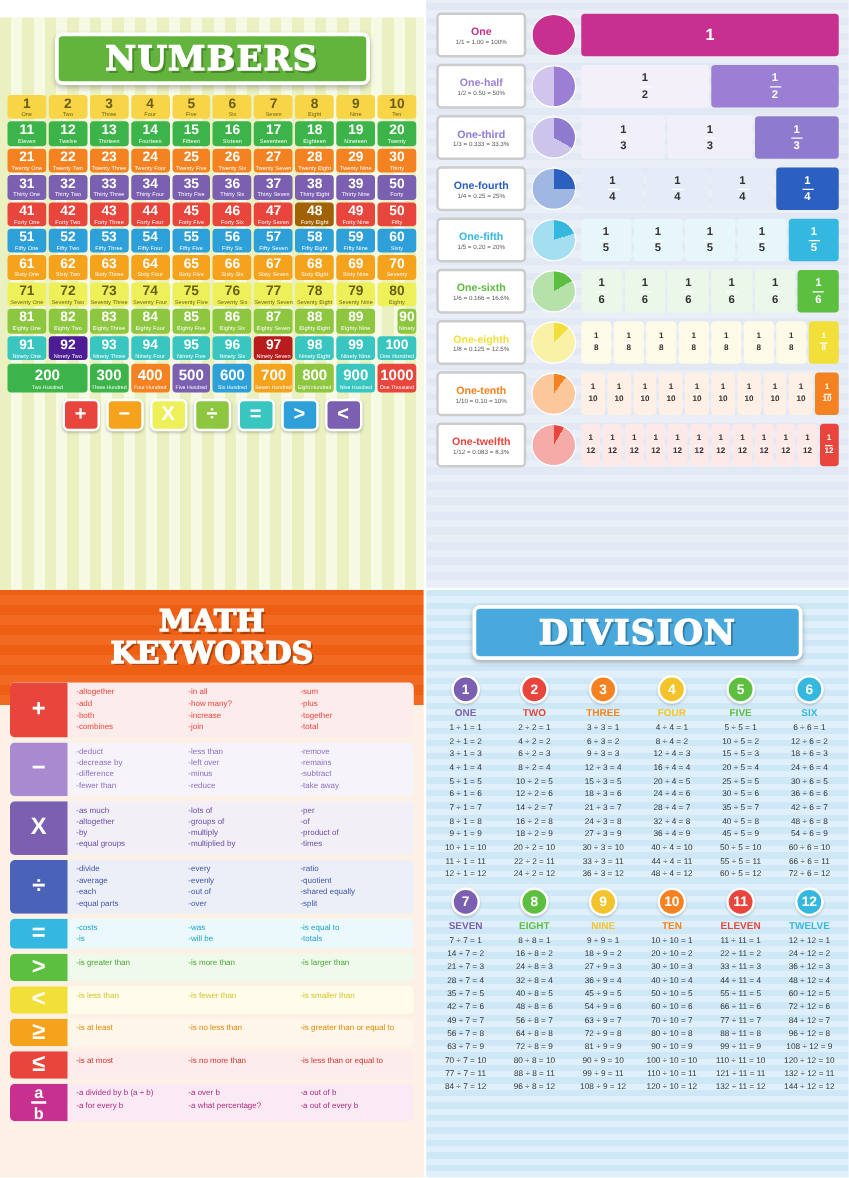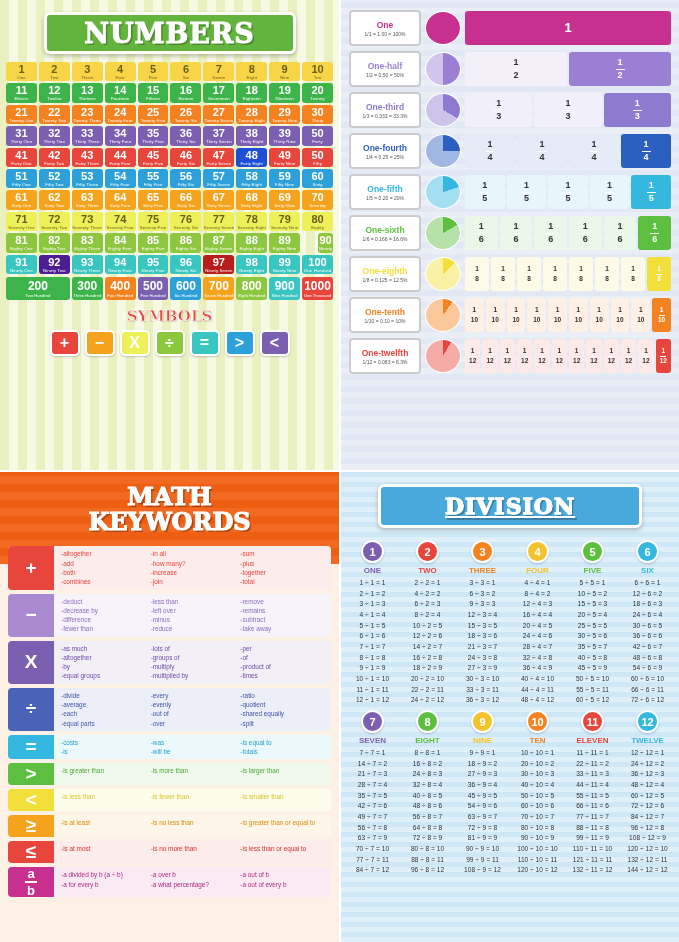--- a/index.html
+++ b/index.html
@@ -7,21 +7,21 @@
     margin: 0;
     width: 679px;
     height: 942px;
     background: #ffffff;
     font-family: "Liberation Sans", sans-serif;
     overflow: hidden;
   }
   .page { position: relative; width: 679px; height: 942px; }
 
   .quad { position: absolute; overflow: hidden; }
-  #q-numbers   { left: 0px;   top: 0px;   width: 339px; height: 470px; background: #f2f6d8; }
+  #q-numbers   { left: 0px;   top: 14px;   width: 339px; height: 470px; background: #f2f6d8; }
   #q-fractions { left: 341px; top: 0px;   width: 338px; height: 470px; background: #e9eef7; }
   #q-keywords  { left: 0px;   top: 472px; width: 339px; height: 470px; background: #fdf0e5; }
   #q-division  { left: 341px; top: 472px; width: 338px; height: 470px; background: #e4f3fb; }
 
   
   .banner {
     text-align: center;
     font-weight: bold;
     letter-spacing: 1px;
     color: #ffffff;
@@ -126,21 +126,21 @@
 
   
   #q-division .bg { position:absolute; inset:0;
     background: repeating-linear-gradient(0deg,#dff0fa 0,#dff0fa 5px,#cfe8f7 5px,#cfe8f7 10px); }
   .dv-title-wrap {
     position: relative; margin: 12px auto 0; width: 264px; height: 44px;
     background: #49a9dd; border: 3px solid #ffffff; border-radius: 6px;
     box-shadow: 0 2px 4px rgba(0,0,0,.25);
     display:flex; align-items:center; justify-content:center;
   }
-  .dv-title { font-size: 22px; text-decoration: underline; }
+  .dv-title { font-size: 27px; }
   .dv-grid { position: relative; margin: 12px 6px 0; display:grid;
     grid-template-columns: repeat(6, 1fr); gap: 4px; }
   .dv-card { text-align:center; }
   .dv-badge { width: 23px; height: 23px; border-radius:50%; border:2px solid #fff; margin: 0 auto;
     color:#fff; font-size: 11px; font-weight:bold; display:flex; align-items:center; justify-content:center;
     box-shadow: 0 1px 2px rgba(0,0,0,.2); }
   .dv-name { font-size: 8px; font-weight:bold; margin: 3px 0 3px; }
   .dv-list { font-size: 6.6px; line-height: 1.62; color:#333; }
   .dv-list div { white-space: nowrap; }
 </style>
@@ -336,21 +336,21 @@
           <span class="w">Forty Five</span>
         </div>
         <div class="num-cell" style="background: rgb(232, 69, 60);">
           <span class="n">46</span>
           <span class="w">Forty Six</span>
         </div>
         <div class="num-cell" style="background: rgb(232, 69, 60);">
           <span class="n">47</span>
           <span class="w">Forty Seven</span>
         </div>
-        <div class="num-cell" style="background: #1d4ed8;">
+        <div class="num-cell" style="background: #a16207;">
           <span class="n">48</span>
           <span class="w">Forty Eight</span>
         </div>
         <div class="num-cell" style="background: rgb(232, 69, 60);">
           <span class="n">49</span>
           <span class="w">Forty Nine</span>
         </div>
         <div class="num-cell" style="background: rgb(232, 69, 60);">
           <span class="n">50</span>
           <span class="w">Fifty</span>
@@ -587,21 +587,20 @@
         </div>
         <div class="big-cell" style="background: rgb(57, 198, 192);">
           <span class="n">900</span>
           <span class="w">Nine Hundred</span>
         </div>
         <div class="big-cell" style="background: rgb(232, 69, 60);">
           <span class="n">1000</span>
           <span class="w">One Thousand</span>
         </div>
       </div>
-    <div class="symbols-title">SYMBOLS</div>
     <div class="symbols-row" id="symbols-row">
         <div class="sym" style="background: rgb(232, 69, 60);">+</div>
         <div class="sym" style="background: rgb(245, 162, 28);">−</div>
         <div class="sym" style="background: rgb(238, 240, 90); color: rgb(255, 255, 255);">X</div>
         <div class="sym" style="background: rgb(141, 198, 63);">÷</div>
         <div class="sym" style="background: rgb(57, 198, 192);">=</div>
         <div class="sym" style="background: rgb(45, 159, 217);">&gt;</div>
         <div class="sym" style="background: rgb(123, 95, 176);">&lt;</div>
       </div>
   </div>

